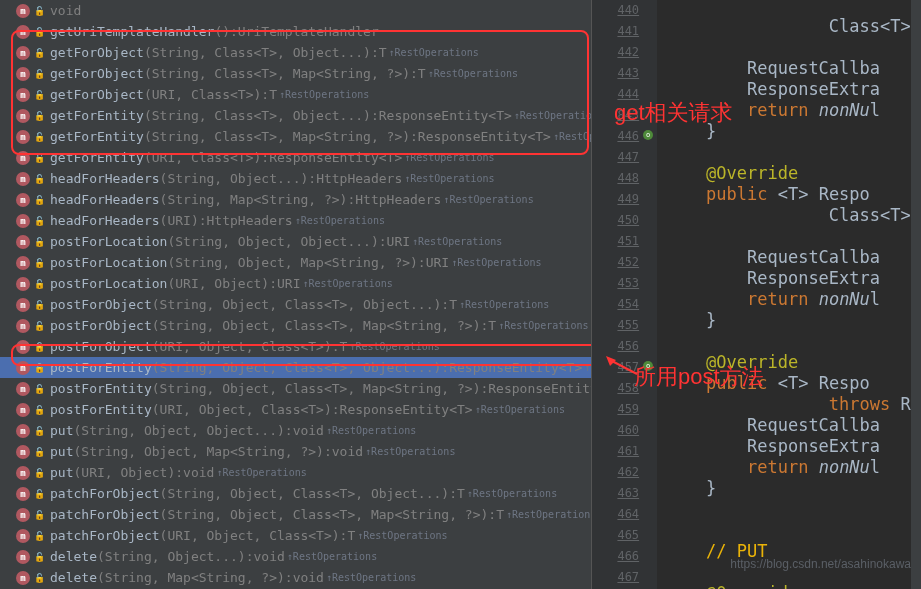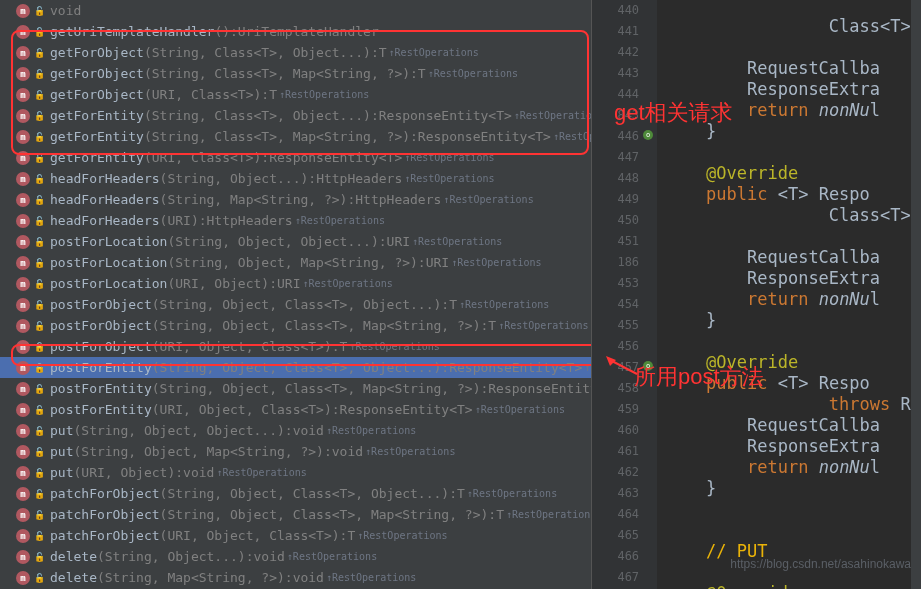--- a/index.html
+++ b/index.html
@@ -125,20 +125,21 @@
     .gutter {
       width: 65px;
       background: #313335;
       color: #606366;
       font-size: 12px;
       text-align: right;
       padding-right: 18px;
       line-height: 21px;
       padding-top: 0;
       position: relative;
+      text-decoration: underline;
     }
     .gutter-line {
       height: 21px;
       position: relative;
     }
     .gutter-marker {
       position: absolute;
       right: -14px;
       top: 4px;
       width: 10px;
@@ -424,21 +425,21 @@
       <div class="gutter-line">442</div>
       <div class="gutter-line">443</div>
       <div class="gutter-line">444</div>
       <div class="gutter-line">843</div>
       <div class="gutter-line">446<span class="gutter-marker">o</span></div>
       <div class="gutter-line">447</div>
       <div class="gutter-line">448</div>
       <div class="gutter-line">449</div>
       <div class="gutter-line">450</div>
       <div class="gutter-line">451</div>
-      <div class="gutter-line">186</div>
+      <div class="gutter-line">452</div>
       <div class="gutter-line">453</div>
       <div class="gutter-line">454</div>
       <div class="gutter-line">455</div>
       <div class="gutter-line">456</div>
       <div class="gutter-line">457<span class="gutter-marker">o</span></div>
       <div class="gutter-line">458</div>
       <div class="gutter-line">459</div>
       <div class="gutter-line">460</div>
       <div class="gutter-line">461</div>
       <div class="gutter-line">462</div>

